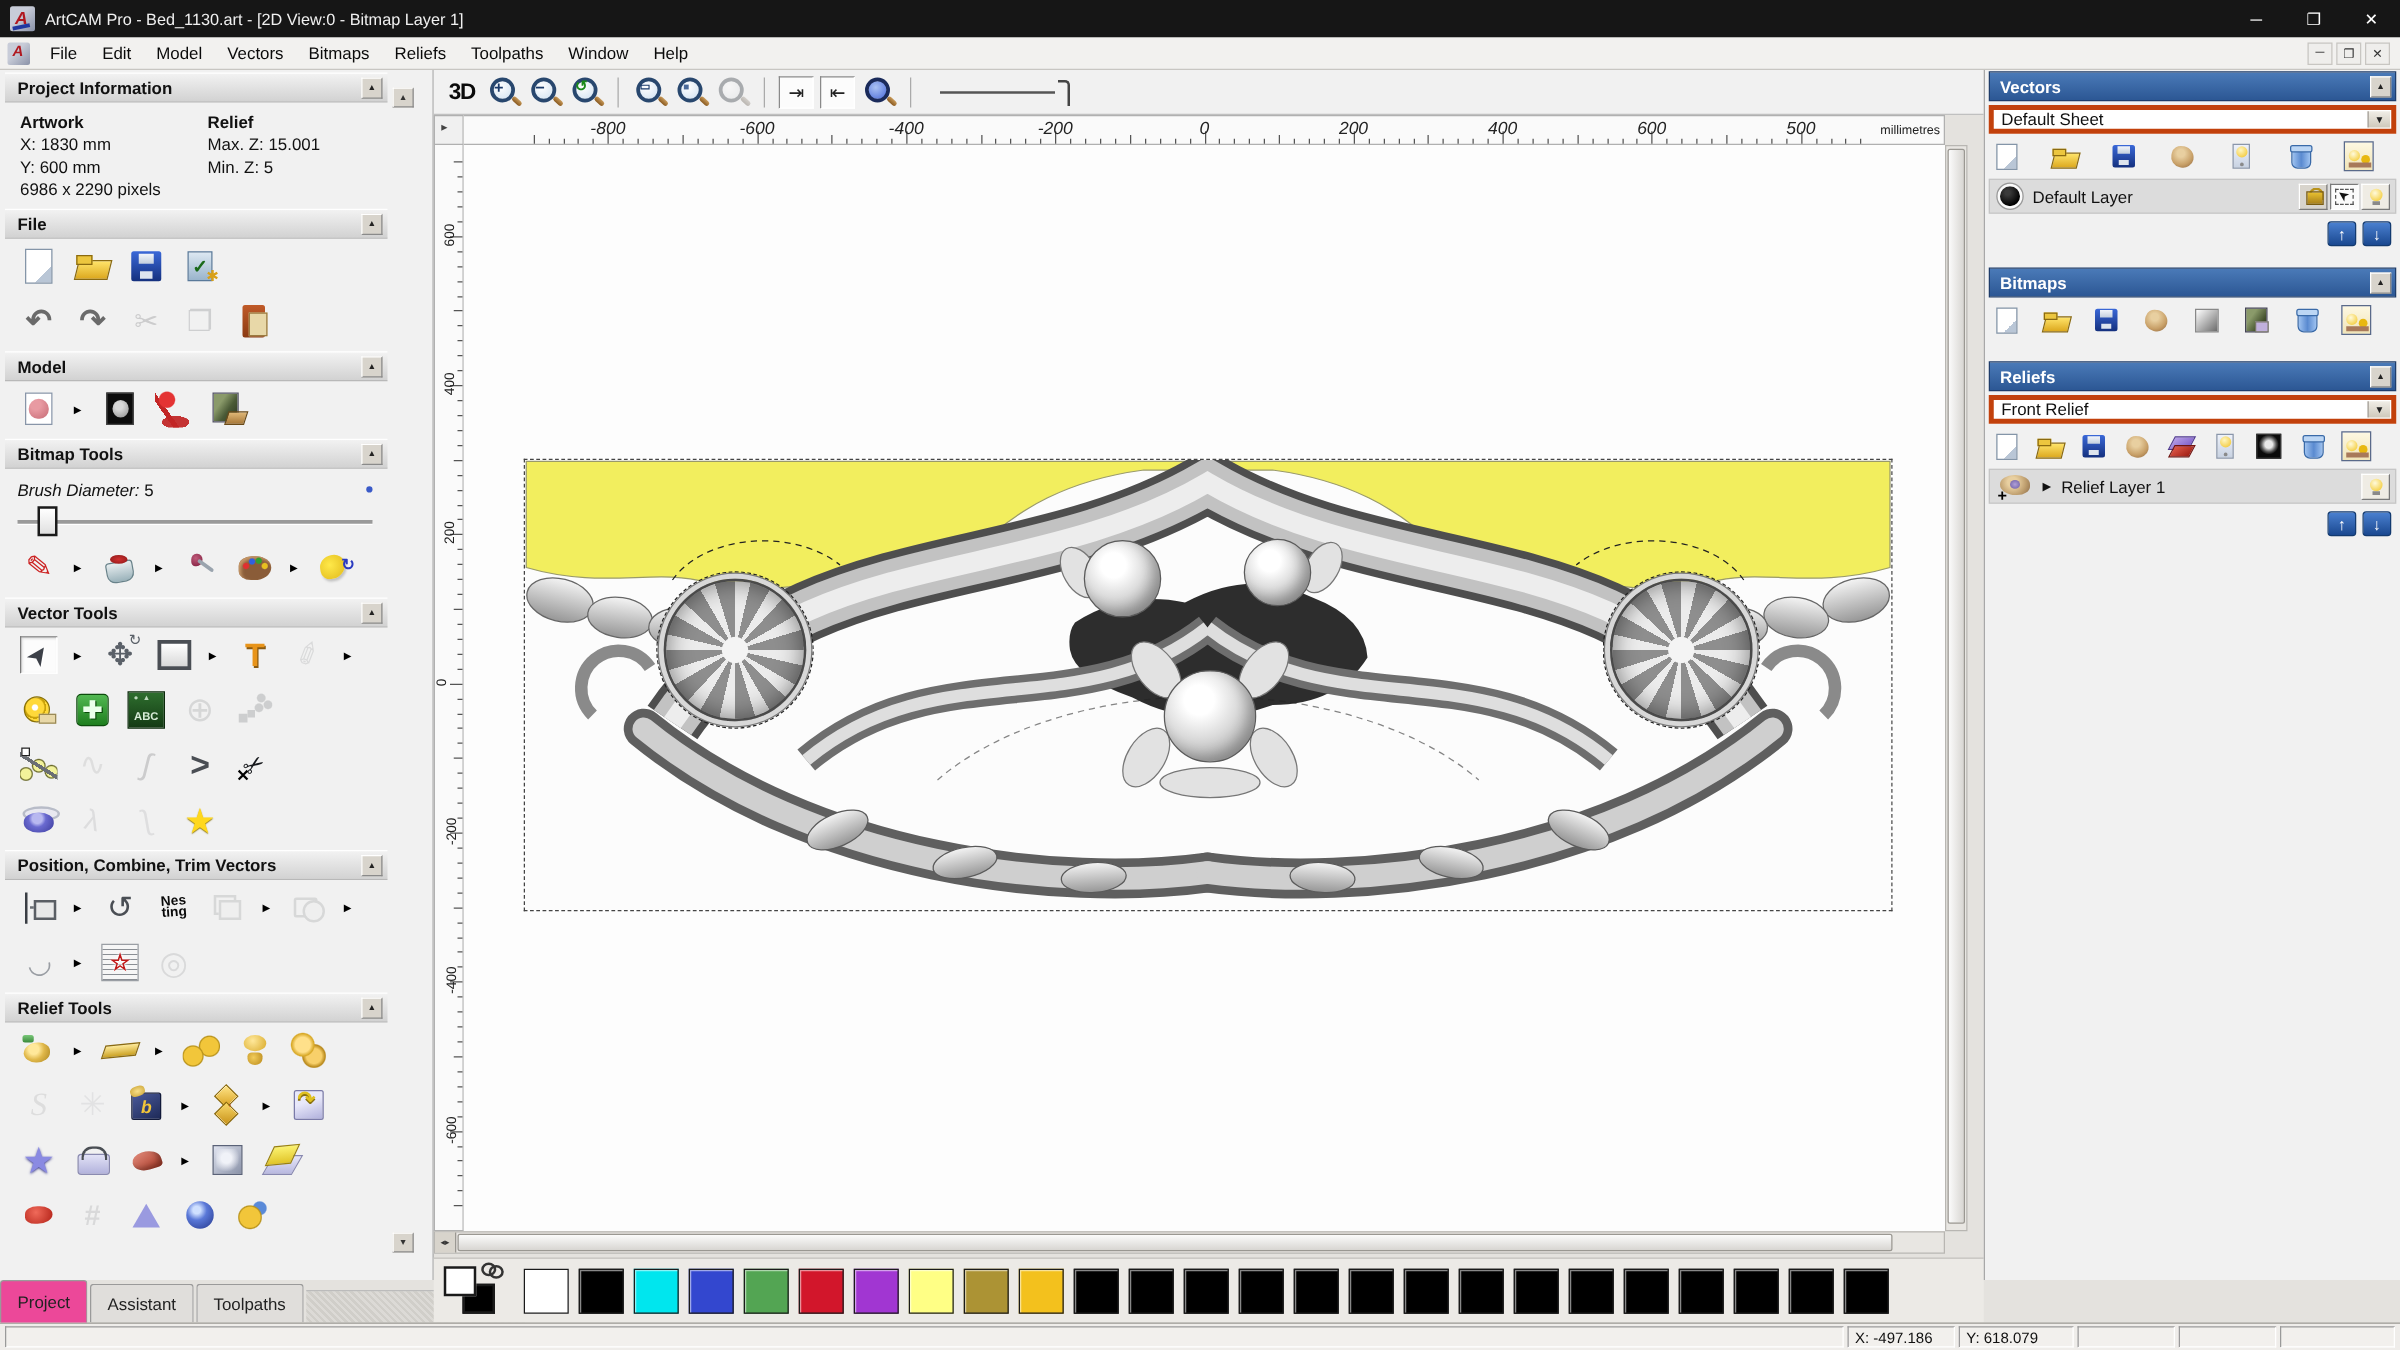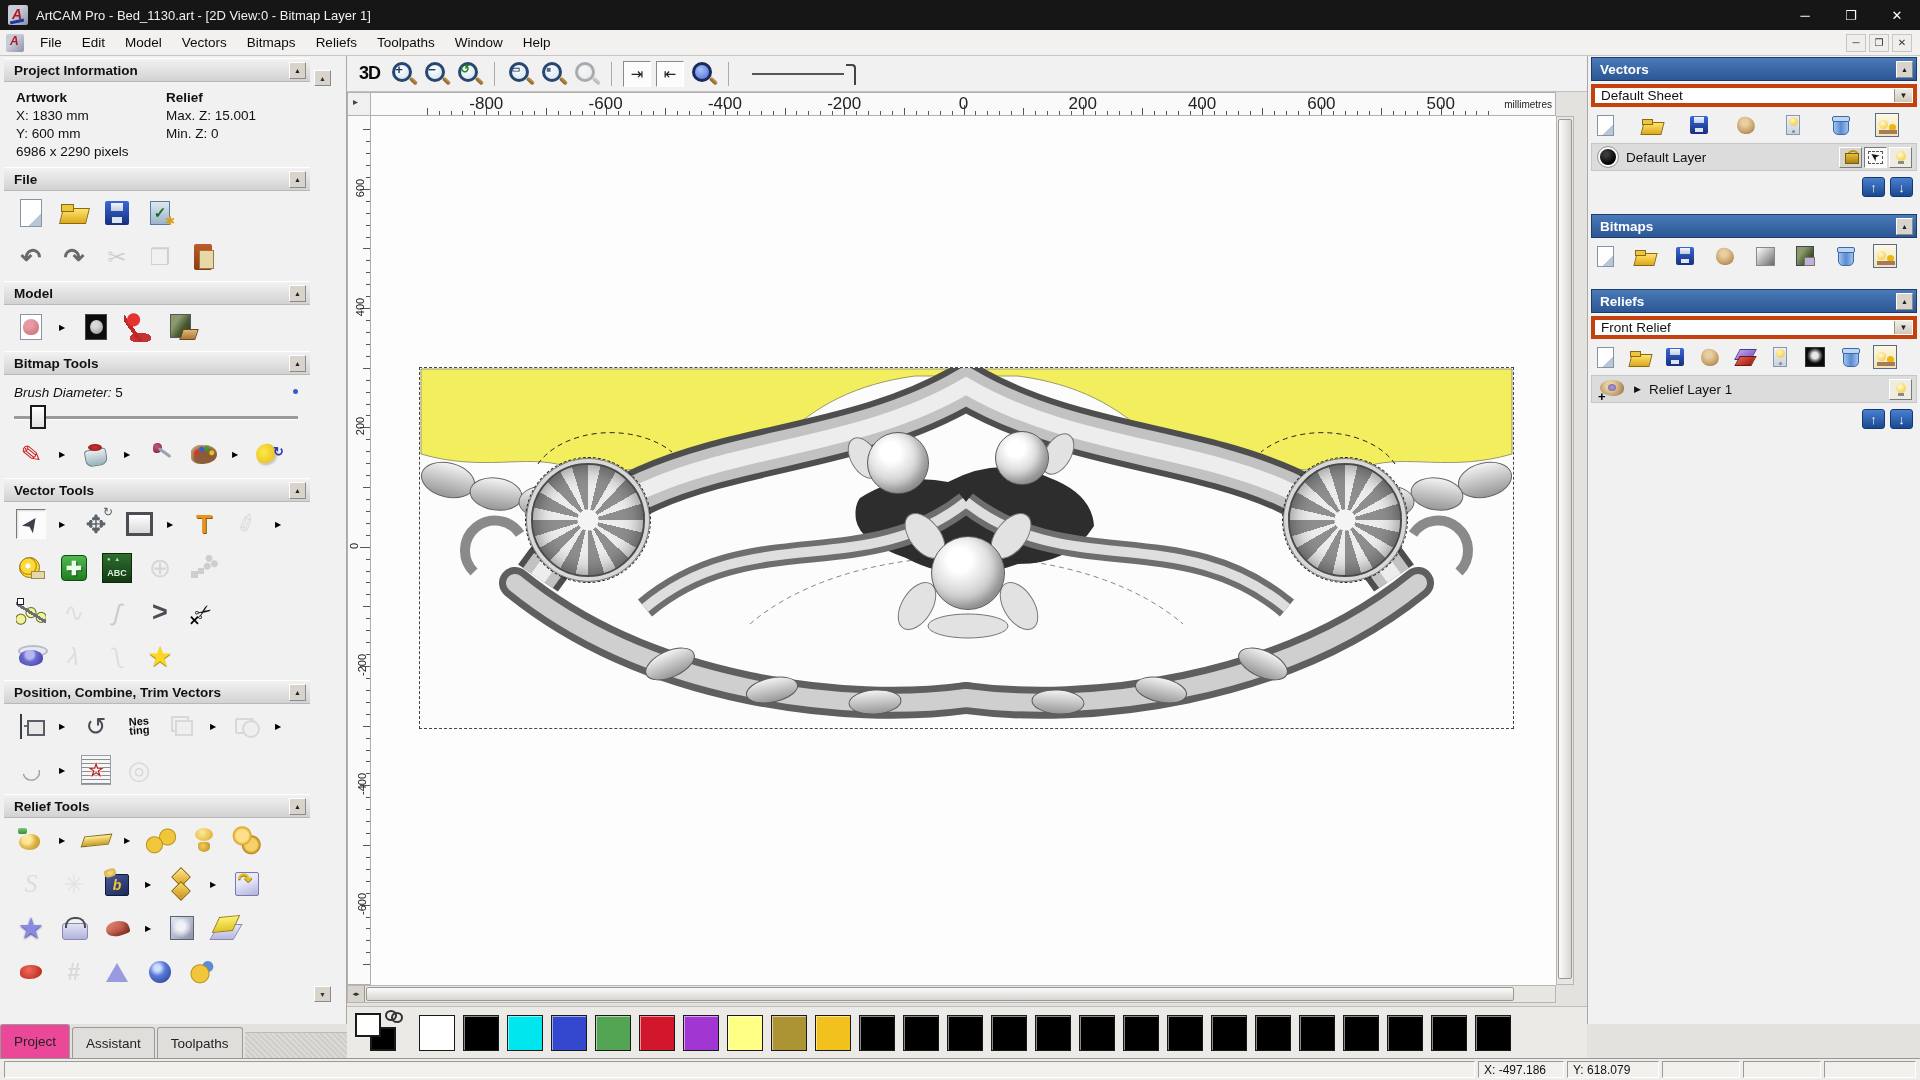--- a/index.html
+++ b/index.html
@@ -165,21 +165,21 @@
   .mg.mg-blue::before{background:radial-gradient(circle at 40% 35%,#aac2f4,#4a6ad8);border-color:#1a2a5a;}
   .tgl{width:28px;height:26px;background:#fcfcfc;border:1px solid;border-color:#8a8a8a #fff #fff #8a8a8a;display:flex;align-items:center;justify-content:center;font-size:15px;color:#222;flex:0 0 auto;}
   .tslider{position:relative;width:104px;height:24px;margin-left:12px;flex:0 0 auto;}
   .tslider::before{content:"";position:absolute;left:0;right:12px;top:11px;height:2px;background:#555;}
   .tslider::after{content:"";position:absolute;right:0;top:2px;width:8px;height:19px;border-right:2px solid #444;border-top:2px solid #444;border-radius:0 4px 0 0;}
   .hrule{position:absolute;left:371px;top:92px;width:1185px;height:24px;background:#fafafa;border:1px solid #b0b0b0;border-left:none;}
   .vrule{position:absolute;left:347px;top:116px;width:24px;height:869px;background:#fafafa;border:1px solid #b0b0b0;border-top:none;}
   .rcorner{position:absolute;left:347px;top:92px;width:24px;height:24px;background:#f0f0f0;border:1px solid #b0b0b0;}
   .rcorner::after{content:"▸";position:absolute;left:5px;top:3px;font-size:10px;color:#444;}
   .htick{position:absolute;bottom:0;width:1px;background:#555;}
-  .hnum{position:absolute;top:1px;font-size:17px;color:#222;transform:translateX(-50%);}
+  .hnum{position:absolute;top:1px;font-size:14px;color:#222;transform:translateX(-50%);font-style:italic;}
   .unitlbl{position:absolute;right:3px;top:6px;font-size:10px;color:#222;}
   .vtick{position:absolute;right:0;height:1px;background:#555;}
   .vnum{position:absolute;left:3px;font-size:11px;color:#222;transform:rotate(-90deg);transform-origin:center;}
   .cview{position:absolute;left:371px;top:116px;width:1185px;height:869px;background:#fdfdfd;overflow:hidden;}
   .vscroll{position:absolute;left:1556px;top:116px;width:18px;height:869px;background:#e8e6e2;border:1px solid #b8b6b2;}
   .vthumb{position:absolute;left:1px;top:2px;width:14px;height:860px;background:linear-gradient(90deg,#fbfbfb,#d8d6d2);border:1px solid #9a9892;border-radius:2px;}
   .hscroll{position:absolute;left:347px;top:985px;width:1209px;height:18px;background:#e8e6e2;border:1px solid #b8b6b2;display:flex;}
   .hsbtn{width:17px;height:100%;background:#d8d4cc;border-right:1px solid #9a9892;display:flex;align-items:center;justify-content:center;font-size:7px;color:#333;flex:0 0 auto;}
   .hthumb{margin:1px;width:1148px;background:linear-gradient(#fbfbfb,#d8d6d2);border:1px solid #9a9892;border-radius:2px;}
 
@@ -294,21 +294,21 @@
         <div class="sechdr">
           <b>Project Information</b>
           <span class="colbtn">▲</span>
         </div>
         <div class="pinfo">
           <div class="hd">Artwork</div>
           <div class="hd">Relief</div>
           <div>X: 1830 mm</div>
           <div>Max. Z: 15.001</div>
           <div>Y: 600 mm</div>
-          <div>Min. Z: 0</div>
+          <div>Min. Z: 5</div>
           <div>6986 x 2290 pixels</div>
           <div></div>
         </div>
         <div class="sechdr">
           <b>File</b>
           <span class="colbtn">▲</span>
         </div>
         <div class="iconrow">
           <span class="icn ic-file-new"></span>
           <span class="icn ic-folder-open"></span>

